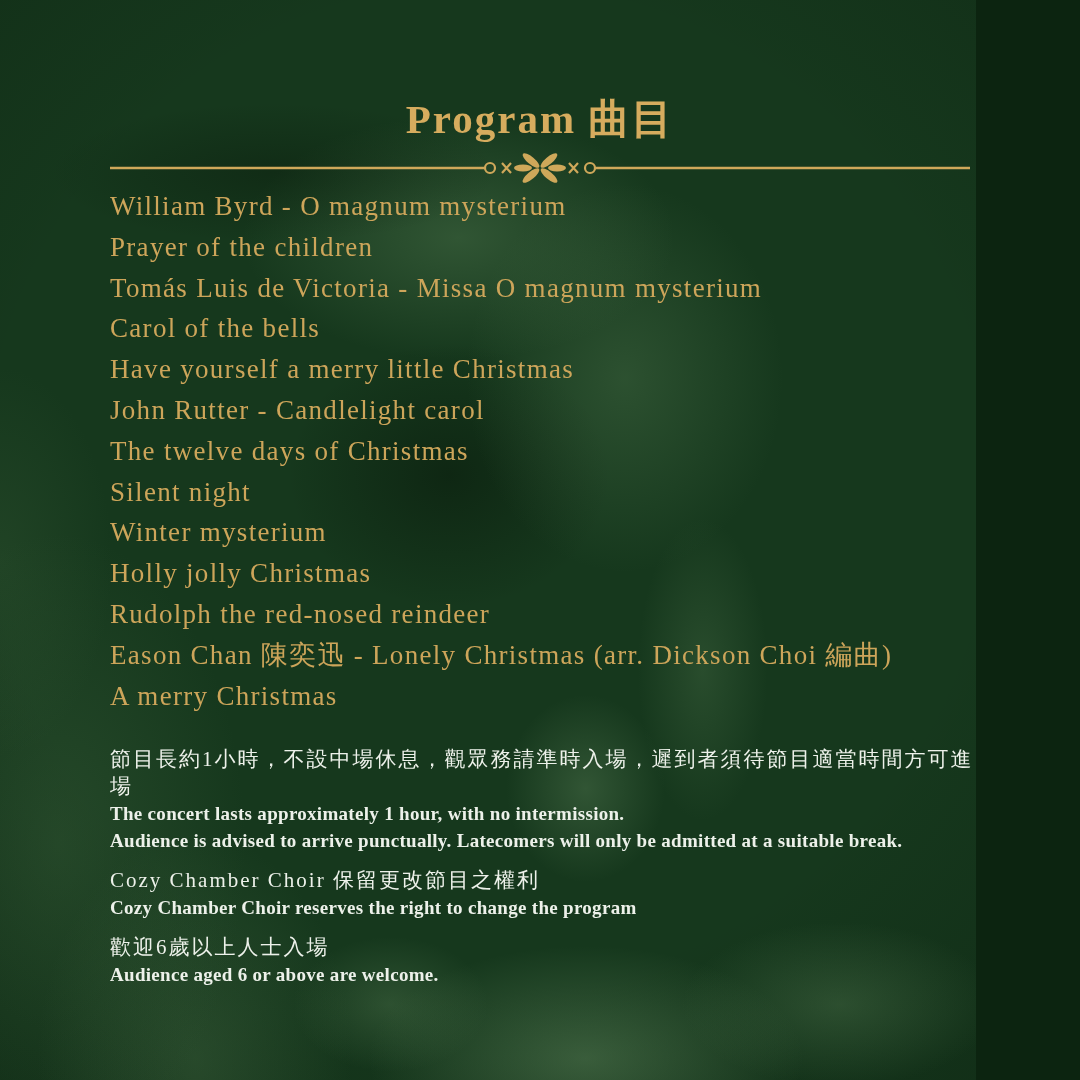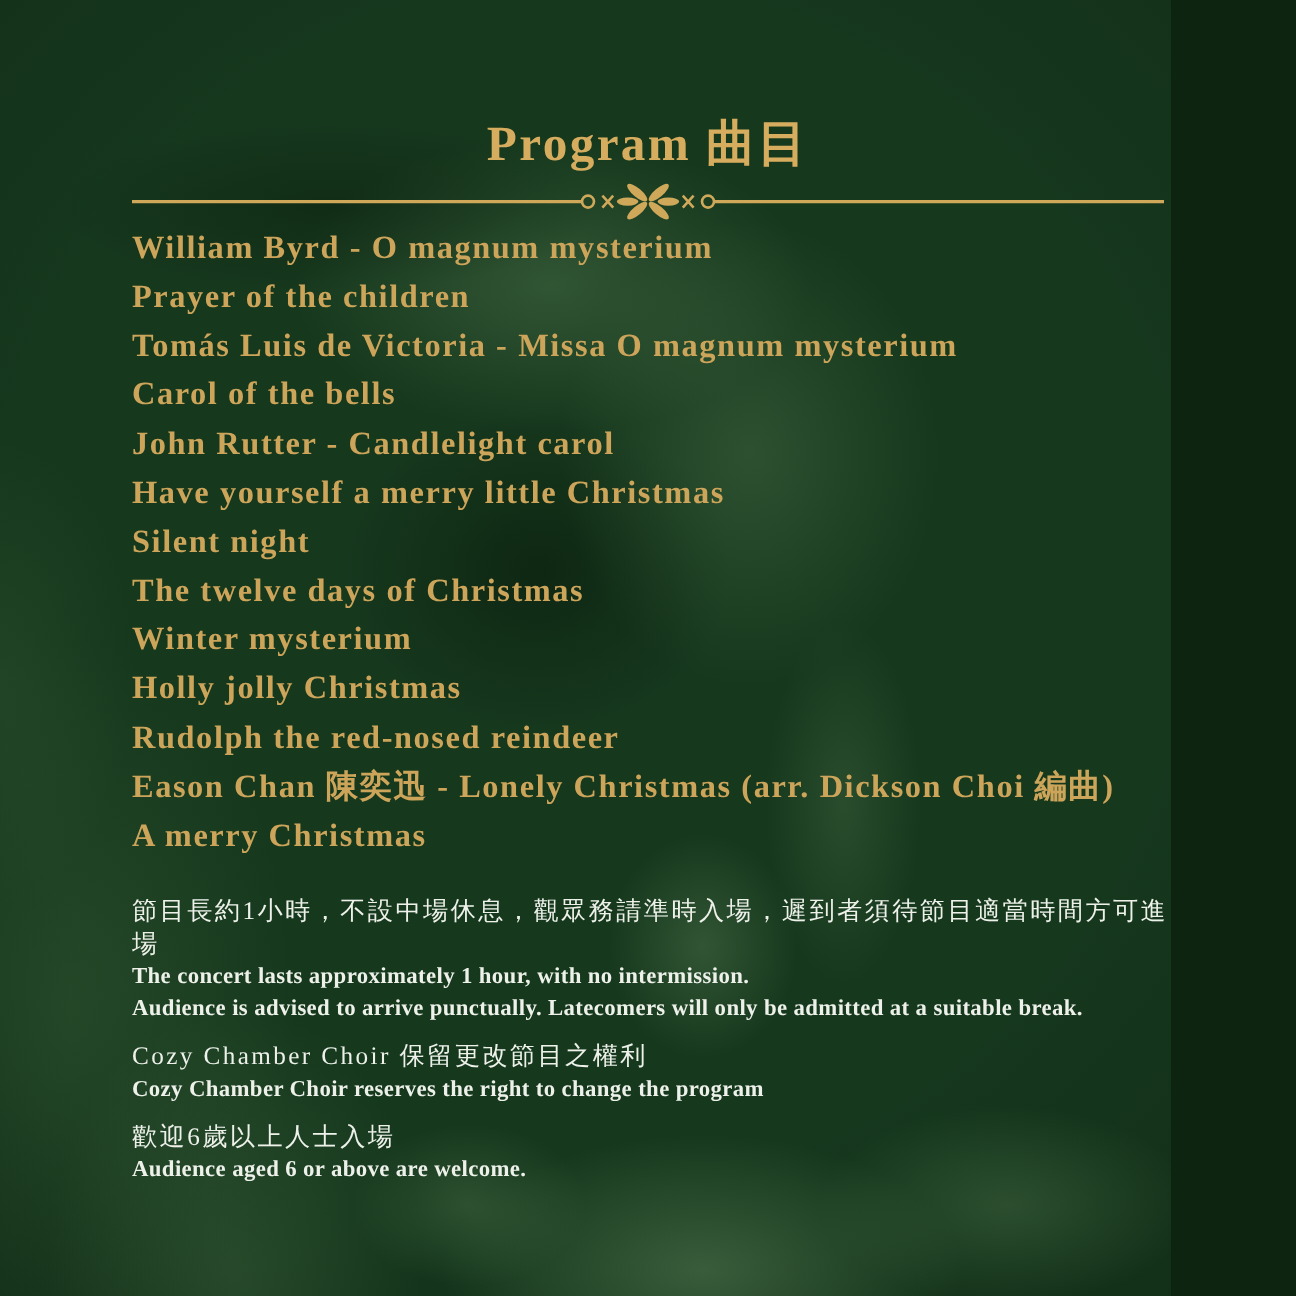--- a/index.html
+++ b/index.html
@@ -33,21 +33,21 @@
     text-align:center;font-size:41px;font-weight:700;
     letter-spacing:2px;color:#d6ac5e;line-height:1.1;
   }
   
   .divider{position:absolute;top:150px;left:110px;width:860px;height:36px;}
   .divider svg{display:block;width:860px;height:36px;}
   
   .program-list{
     position:absolute;top:186px;left:110px;width:880px;
     margin:0;padding:0;list-style:none;
-    font-size:27px;font-weight:700;letter-spacing:1.3px;
+    font-size:27px;font-weight:400;letter-spacing:1.3px;
     line-height:40.8px;color:#cda55a;
   }
   
   .notes{position:absolute;top:746px;left:110px;width:880px;color:#edf1ea;}
   .note-block{margin:0 0 13px 0;}
   .note-line{display:block;line-height:27px;}
   .note-line.zh{font-size:21px;letter-spacing:2px;font-weight:400;}
   .note-line.en{font-size:19px;letter-spacing:0.3px;font-weight:700;}
 </style>
 </head>
@@ -82,24 +82,24 @@
           <ellipse cx="421" cy="25.5" rx="10.5" ry="3.6" transform="rotate(-40 421 25.5)"></ellipse>
         </g>
       </svg>
     </div>
 
     <ul class="program-list">
       <li>William Byrd - O magnum mysterium</li>
       <li>Prayer of the children</li>
       <li>Tomás Luis de Victoria - Missa O magnum mysterium</li>
       <li>Carol of the bells</li>
+      <li>Have yourself a merry little Christmas</li>
       <li>John Rutter - Candlelight carol</li>
-      <li>Have yourself a merry little Christmas</li>
+      <li>The twelve days of Christmas</li>
       <li>Silent night</li>
-      <li>The twelve days of Christmas</li>
       <li>Winter mysterium</li>
       <li>Holly jolly Christmas</li>
       <li>Rudolph the red-nosed reindeer</li>
       <li>Eason Chan 陳奕迅 - Lonely Christmas (arr. Dickson Choi 編曲)</li>
       <li>A merry Christmas</li>
     </ul>
 
     <div class="notes">
       <p class="note-block">
         <span class="note-line zh">節目長約1小時，不設中場休息，觀眾務請準時入場，遲到者須待節目適當時間方可進場</span>

